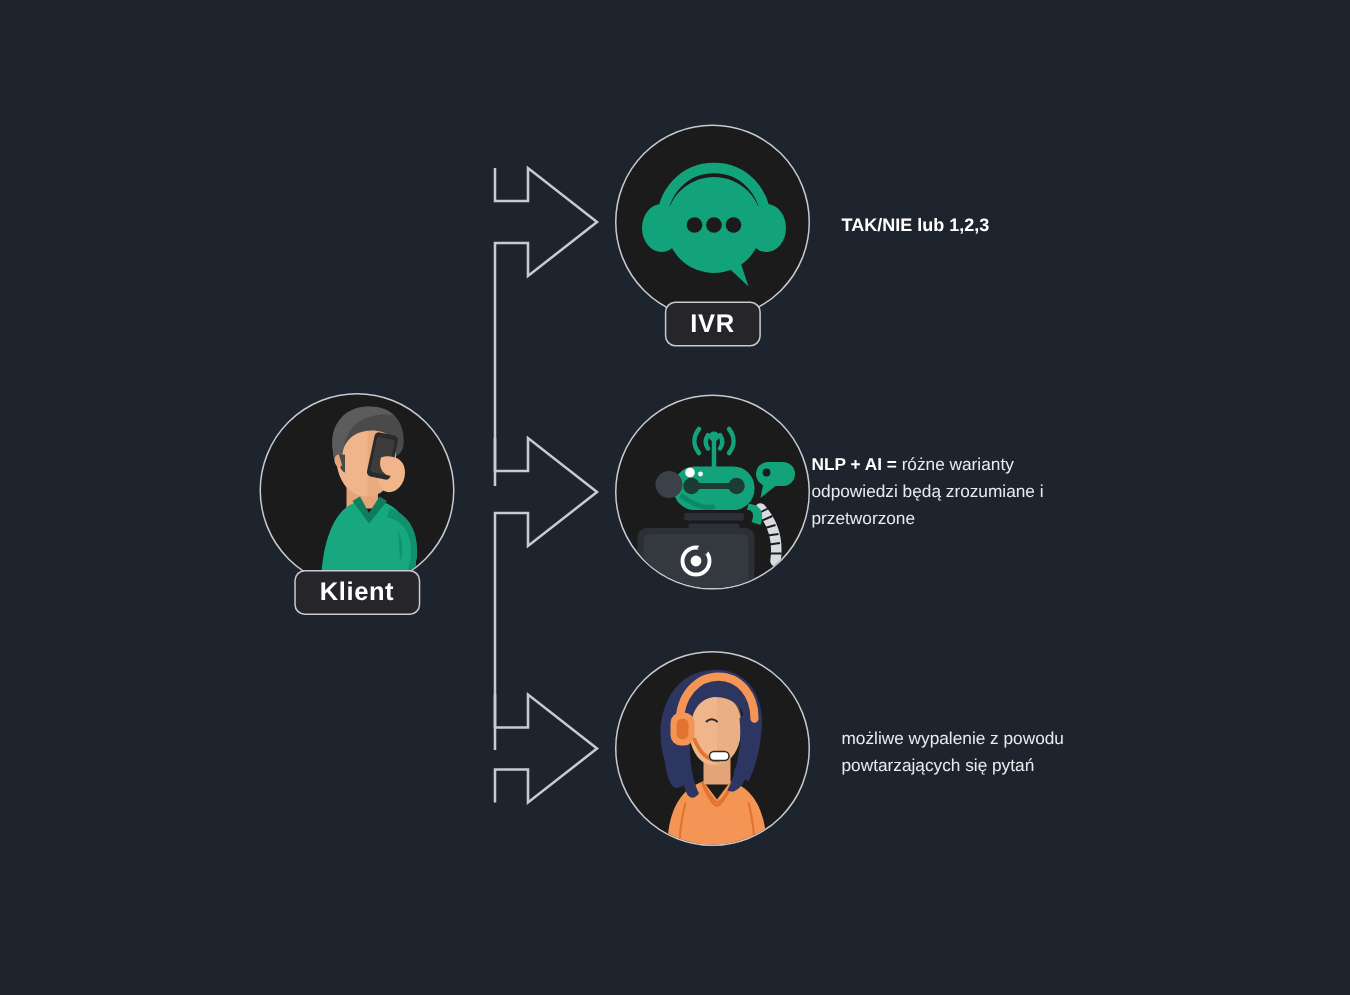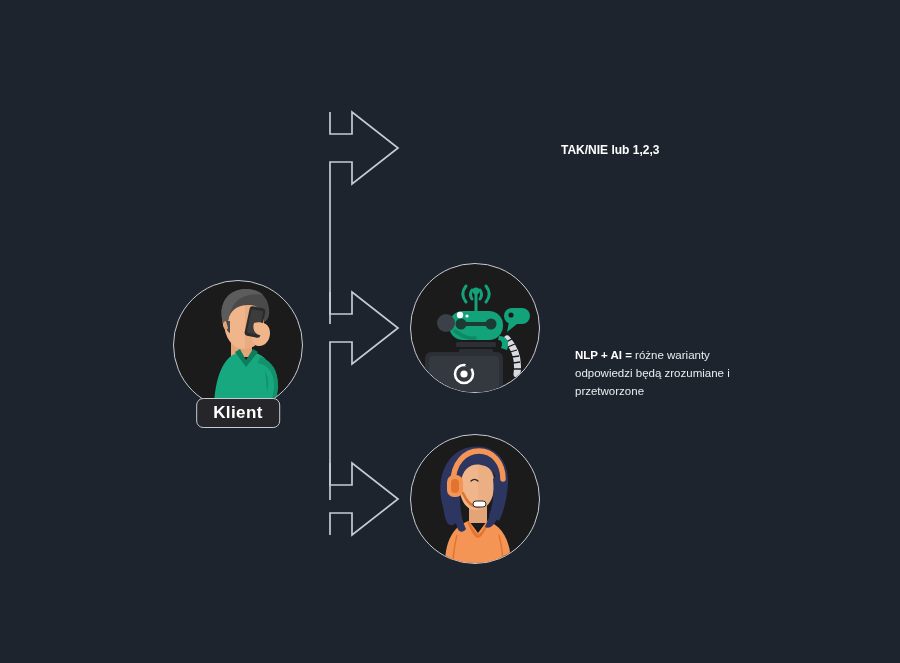--- a/index.html
+++ b/index.html
@@ -56,41 +56,41 @@
     font-size: 17px;
     font-weight: bold;
     letter-spacing: .4px;
     padding: 5px 16px 6px 16px;
     white-space: nowrap;
     line-height: 1;
     z-index: 5;
   }
 
   
-  #node-client { left: 173px; top: 280px; }
+  #node-client { left: 173px; top: 262px; }
   #node-ivr    { left: 410px; top: 83px;  }
   #node-voicebot { left: 410px; top: 263px; }
   #node-konsultant { left: 410px; top: 434px; }
 
   
   .annotation {
     position: absolute;
     color: #e9ecef;
     font-size: 11.5px;
     line-height: 1.58;
     width: 175px;
   }
   .annotation b { font-weight: bold; color: #ffffff; }
   .ann-strong {
     font-weight: bold;
     font-size: 12px;
     color: #ffffff;
   }
   #ann-ivr { left: 561px; top: 141px; }
-  #ann-voicebot { left: 575px; top: 301px; margin-top: 45px; }
+  #ann-voicebot { left: 541px; top: 301px; }
   #ann-konsultant { left: 561px; top: 484px; }
 
   
   #arrow-layer {
     position: absolute;
     left: 0; top: 0;
     width: 900px; height: 663px;
     pointer-events: none;
   }
 </style>
@@ -144,20 +144,40 @@
 
         <rect x="73" y="26" width="16" height="30" rx="3" fill="#2b2b2b" transform="rotate(12 81 41)"></rect>
         <rect x="75" y="29" width="12" height="24" rx="2" fill="#3c3c3c" transform="rotate(12 81 41)"></rect>
 
         <path d="M80,42 C86,40 92,42 93,47 C94,52 90,55 85,54 C81,53 78,48 80,42 Z" fill="#f0b58a"></path>
       </svg>
     </div>
     <div class="pill">Klient</div>
   </div>
 
+  <div class="node" id="node-ivr">
+    <div class="node-circle">
+      <svg class="node-art" viewBox="0 0 130 130" xmlns="http://www.w3.org/2000/svg">
+
+        <path d="M30,66 C30,44 45,28 65,28 C85,28 100,44 100,66" fill="none" stroke="#12a37b" stroke-width="7"></path>
+
+        <ellipse cx="30" cy="68" rx="13" ry="16" fill="#12a37b"></ellipse>
+
+        <ellipse cx="100" cy="68" rx="13" ry="16" fill="#12a37b"></ellipse>
+
+        <circle cx="65" cy="66" r="32" fill="#12a37b"></circle>
+        <path d="M72,92 L88,107 L81,86 Z" fill="#12a37b"></path>
+
+        <circle cx="52" cy="66" r="5.2" fill="#1b1b1b"></circle>
+        <circle cx="65" cy="66" r="5.2" fill="#1b1b1b"></circle>
+        <circle cx="78" cy="66" r="5.2" fill="#1b1b1b"></circle>
+      </svg>
+    </div>
+    <div class="pill">IVR</div>
+  </div>
 
   <div class="node" id="node-voicebot">
     <div class="node-circle">
       <svg class="node-art" viewBox="0 0 130 130" xmlns="http://www.w3.org/2000/svg">
 
         <g fill="none" stroke="#12a37b" stroke-width="3" stroke-linecap="round">
           <path d="M55,22 C51,27 51,33 55,38"></path>
           <path d="M61,26 C59,29 59,32 61,35"></path>
           <path d="M75,22 C79,27 79,33 75,38"></path>
           <path d="M69,26 C71,29 71,32 69,35"></path>
@@ -247,14 +267,17 @@
       </svg>
     </div>
   </div>
 
   <div class="annotation" id="ann-ivr">
     <span class="ann-strong">TAK/NIE lub 1,2,3</span>
   </div>
 
   <div class="annotation" id="ann-voicebot"><b>NLP + AI =</b><span> różne warianty odpowiedzi będą zrozumiane i przetworzone</span></div>
 
+  <div class="annotation" id="ann-konsultant">
+    <span>możliwe wypalenie z powodu powtarzających się pytań</span>
+  </div>
 
 </div>
 
 </body></html>

